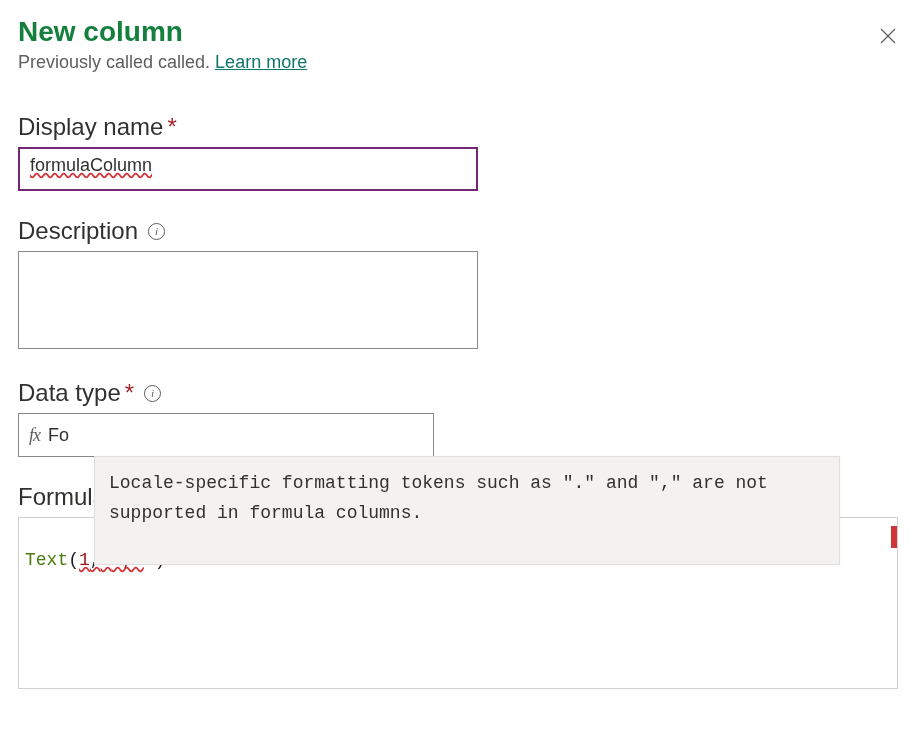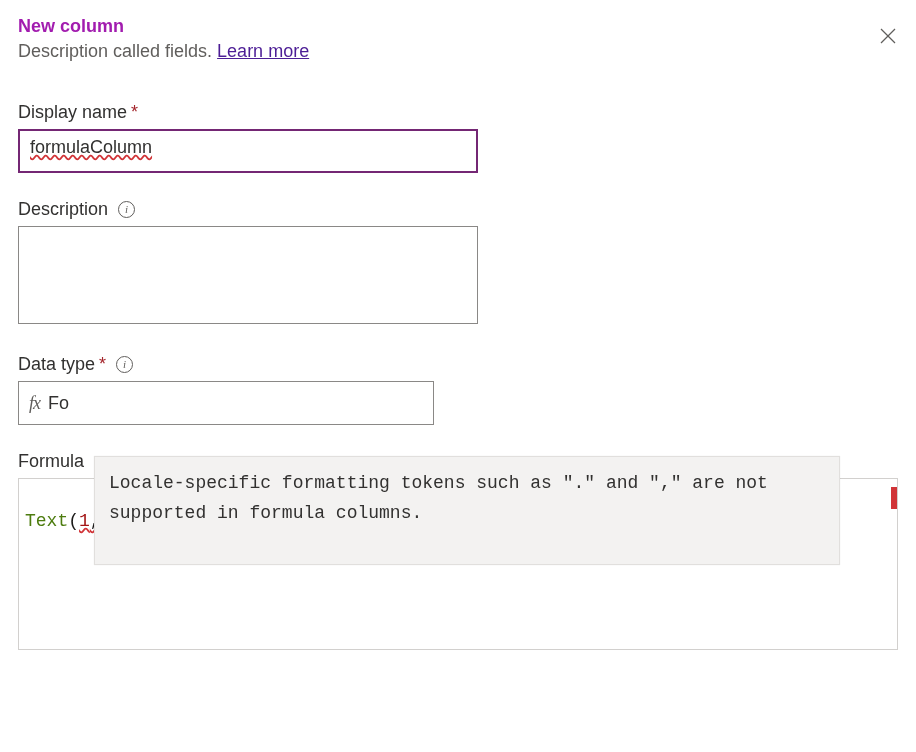--- a/index.html
+++ b/index.html
@@ -24,44 +24,44 @@
     width: 24px;
     height: 24px;
     display: flex;
     align-items: center;
     justify-content: center;
     cursor: pointer;
     color: #605e5c;
   }
   .close-btn svg { width: 16px; height: 16px; }
   .title {
-    font-size: 18px;
+    font-size: 28px;
     font-weight: 600;
     margin: 0 0 4px 0;
-    color: #a21caf;
+    color: #15803d;
   }
   .subtitle {
     font-size: 18px;
     color: #605e5c;
     margin: 0 0 40px 0;
   }
   .subtitle a {
-    color: #4c1d95;
+    color: #0f766e;
     text-decoration: underline;
     cursor: pointer;
   }
   .field-group { margin-bottom: 26px; }
   .label-row {
     display: flex;
     align-items: center;
     gap: 10px;
     margin-bottom: 6px;
   }
   .label-text {
-    font-size: 18px;
+    font-size: 24px;
     color: #323130;
   }
   .required-star { color: #a4262c; margin-left:4px; }
   .info-icon {
     width: 17px;
     height: 17px;
     border: 1px solid #605e5c;
     border-radius: 50%;
     display: inline-flex;
     align-items: center;
@@ -197,21 +197,21 @@
   <div class="close-btn">
     <svg viewBox="0 0 16 16">
       <line x1="1" y1="1" x2="15" y2="15" stroke="#605e5c" stroke-width="1.2"></line>
       <line x1="15" y1="1" x2="1" y2="15" stroke="#605e5c" stroke-width="1.2"></line>
     </svg>
   </div>
 
   <h1 class="title">New column</h1>
 
   <p class="subtitle">
-    <span>Description called fields. </span><a href="#">Learn more</a>
+    <span>Previously called called. </span><a href="#">Learn more</a>
   </p>
 
   <div class="field-group">
     <div class="label-row">
       <span class="label-text">
         <span>Display name</span><span class="required-star">*</span>
       </span>
     </div>
     <div class="text-input" contenteditable="false" style="">
       <span class="spellerr">formulaColumn</span>

